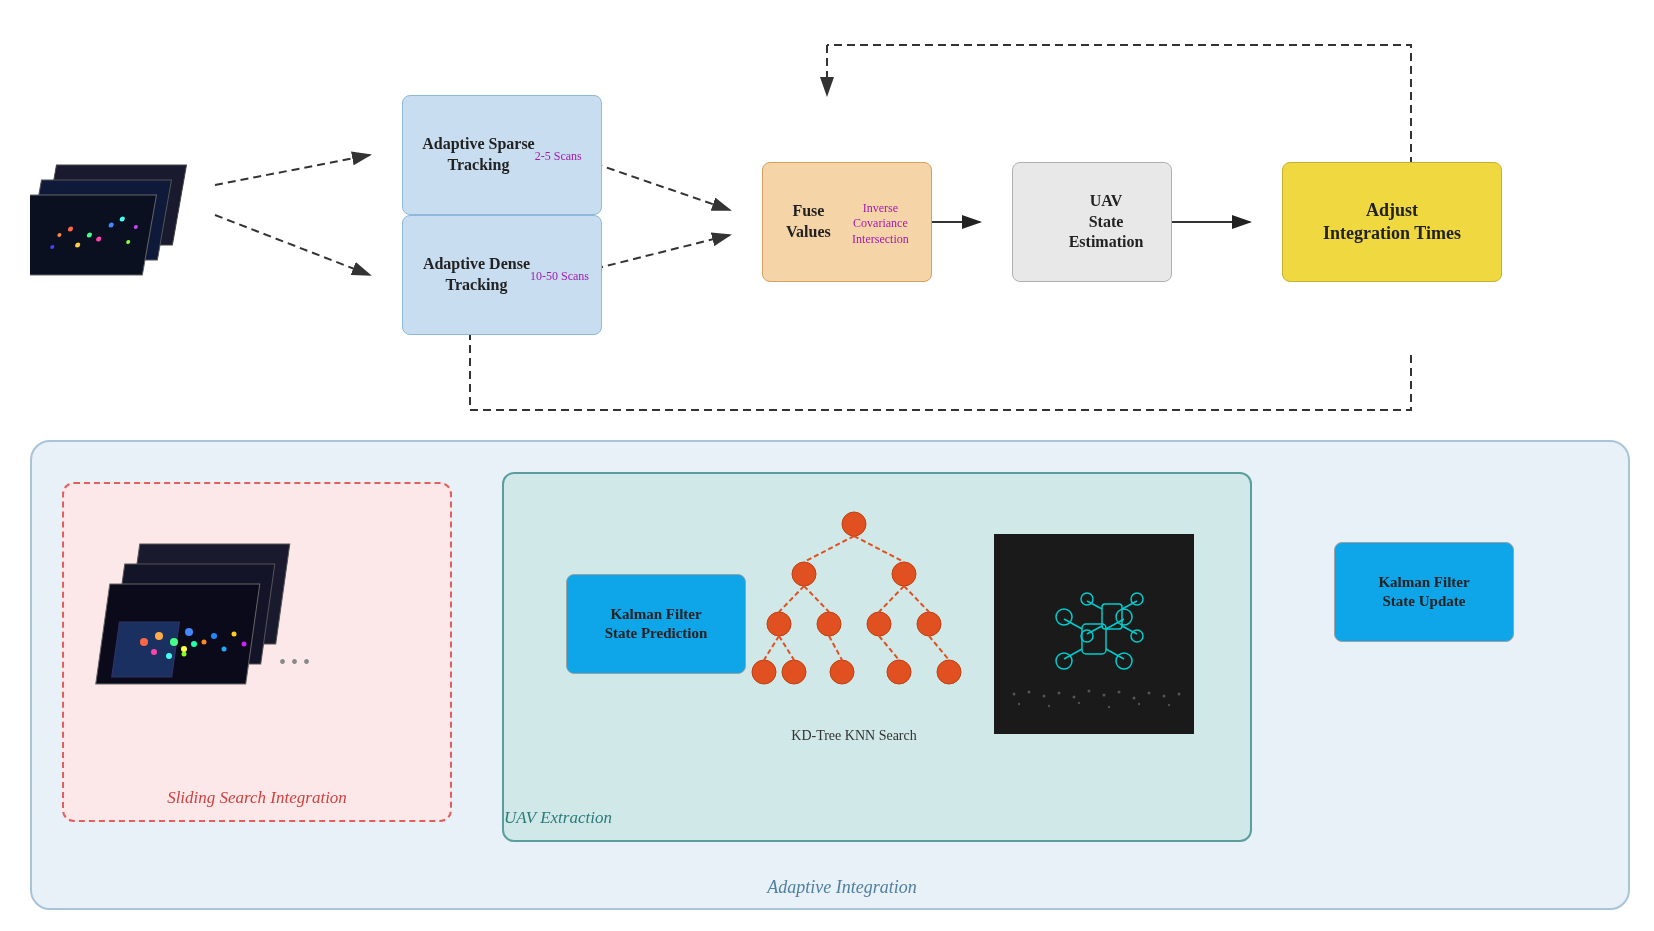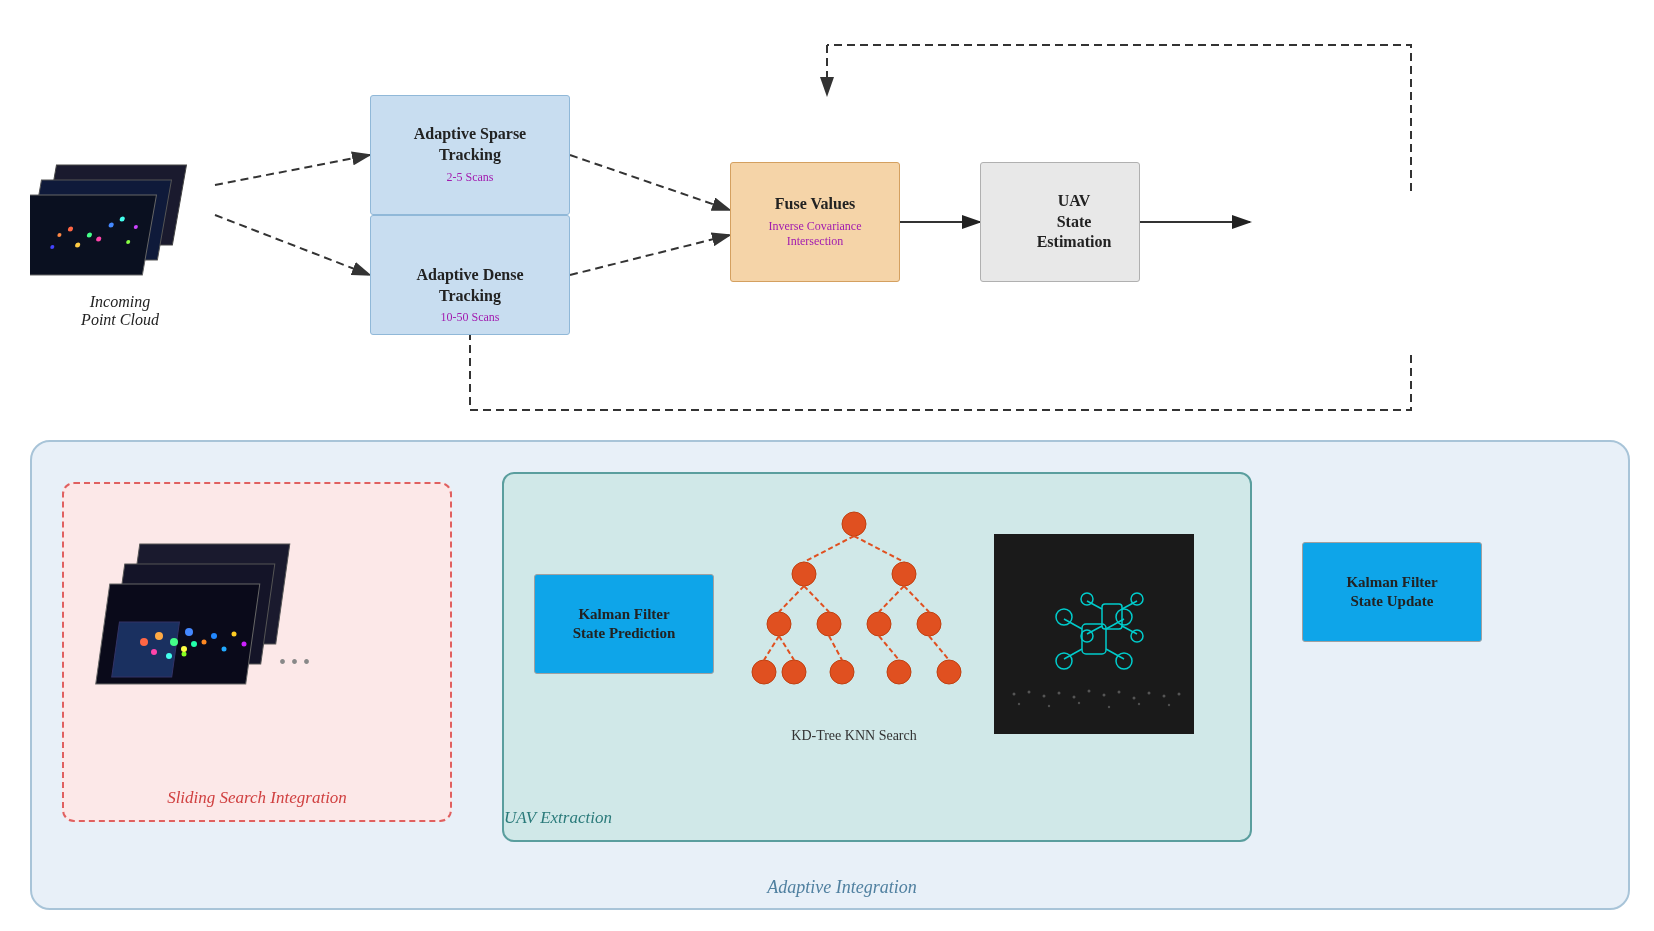--- a/index.html
+++ b/index.html
@@ -86,26 +86,27 @@
       color: #5080a0;
       font-size: 18px;
       font-style: italic;
       padding-left: 24px;
     }
 
     
     .box {
       position: absolute;
       display: flex;
-      flex-direction: column;
+      flex-direction: row;
       align-items: center;
       justify-content: center;
       text-align: center;
-      border-radius: 3px;
+      border-radius: 8px;
       padding: 8px 12px;
+      margin-left: 32px;
     }
 
     .box-blue {
       background: #c8ddf0;
       border: 1.5px solid #90b8d8;
     }
 
     .box-orange {
       background: #f5d4a8;
       border: 1.5px solid #d4a060;
@@ -240,24 +241,20 @@
         <circle cx="80" cy="64" r="2.5" fill="#ff44aa"></circle>
         <circle cx="100" cy="44" r="2.5" fill="#44ffee"></circle>
         <circle cx="40" cy="60" r="2" fill="#ff8844"></circle>
         <circle cx="110" cy="67" r="2" fill="#88ff44"></circle>
         <circle cx="115" cy="52" r="2" fill="#cc44ff"></circle>
         <circle cx="35" cy="72" r="2" fill="#4444ff"></circle>
       </g>
     </svg>
   </div>
 
-  <div class="box box-white" style="position:absolute; top:285px; left:30px; width:180px; background:transparent; border:none; font-style:italic;">
-    <span style="white-space:pre-line; font-size:16px; color:#222;">Incoming
-Point Cloud</span>
-  </div>
 
   <div class="box box-blue" style="position:absolute; top:95px; left:370px; width:200px; height:120px;">
     <span class="box-title" style="white-space:pre-line;">Adaptive Sparse
 Tracking</span>
     <span class="box-subtitle">2-5 Scans</span>
   </div>
 
   <div class="box box-blue" style="position:absolute; top:215px; left:370px; width:200px; height:120px;justify-content:flex-end;">
     <span class="box-title" style="white-space:pre-line;">Adaptive Dense
 Tracking</span>
@@ -268,20 +265,24 @@
     <span class="box-title">Fuse Values</span>
     <span class="box-subtitle" style="white-space:pre-line;">Inverse Covariance
 Intersection</span>
   </div>
 
   <div class="box box-gray" style="position:absolute; top:162px; left:980px; width:160px; height:120px;padding-left:40px;">
     <span class="box-title" style="white-space:pre-line;">UAV
 State Estimation</span>
   </div>
 
+  <div class="box box-yellow" style="position:absolute; top:162px; left:1250px; width:220px; height:120px;">
+    <span class="box-title" style="white-space:pre-line; font-size:18px;">Adjust
+Integration Times</span>
+  </div>
 
   <div class="bottom-section">
 
     <div class="sliding-window-box">
 
       <svg width="360" height="300" viewBox="0 0 360 300" style="position:absolute; top:10px; left:10px;">
 
         <g transform="translate(30,20)">
           <rect x="40" y="30" width="150" height="100" fill="#1a1a2e" stroke="#555" transform="skewX(-8)"></rect>
         </g>

